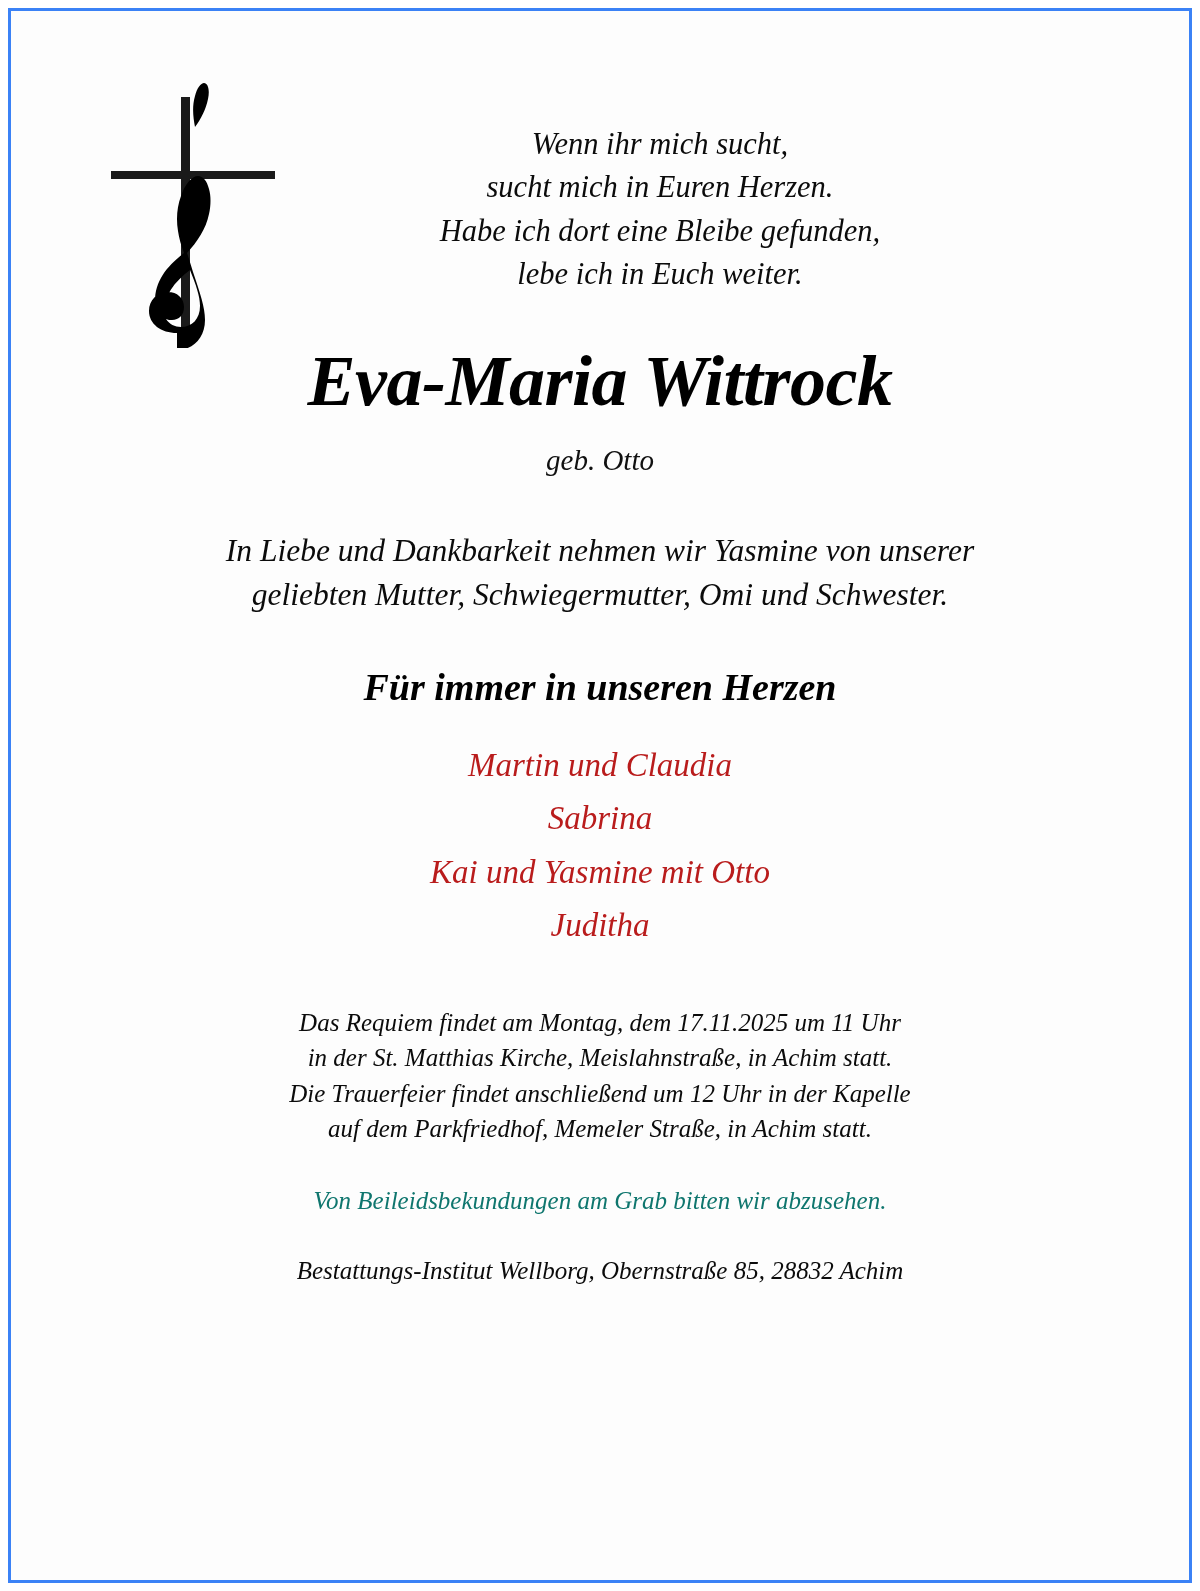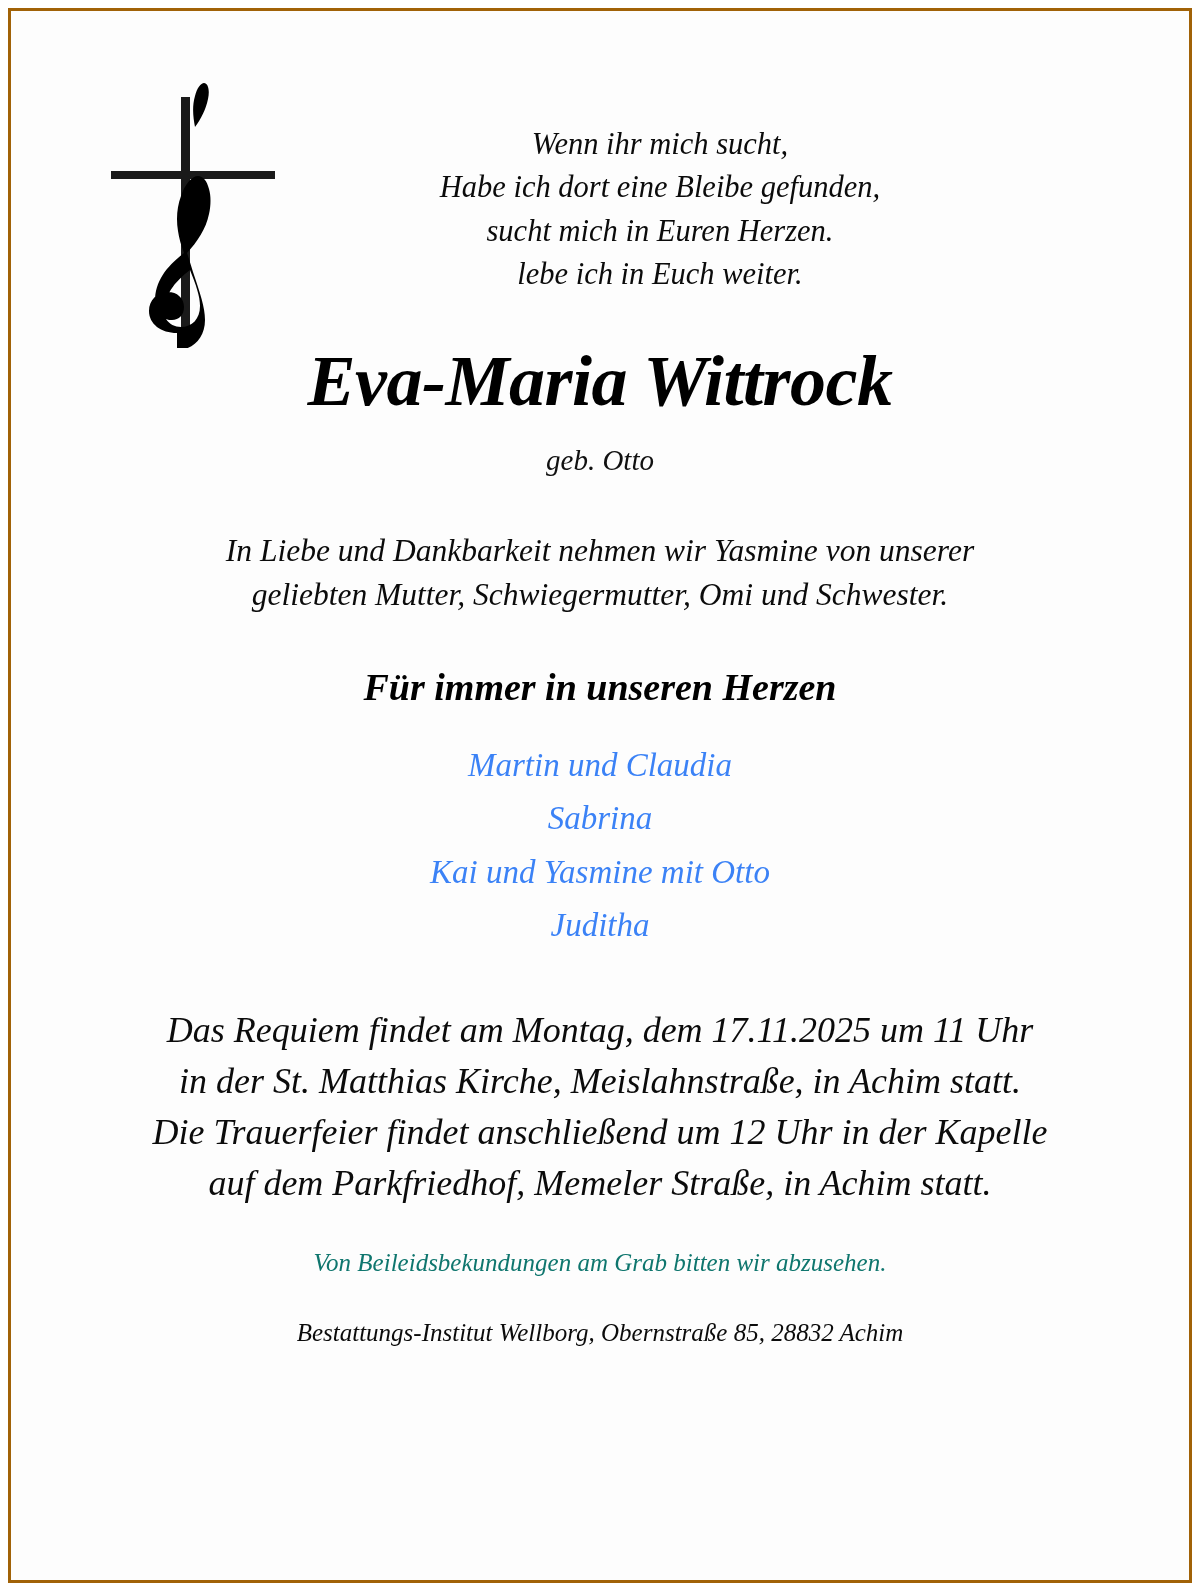--- a/index.html
+++ b/index.html
@@ -17,21 +17,21 @@
     box-sizing: border-box;
     background: #ffffff;
     padding: 8px;
     overflow: hidden;
   }
   .frame {
     position: relative;
     width: 100%;
     height: 100%;
     box-sizing: border-box;
-    border: 3px solid #a16207;
+    border: 3px solid #3b82f6;
     background: #fdfdfd;
     display: flex;
     flex-direction: column;
     align-items: center;
     padding: 0 46px;
   }
   .emblem {
     position: absolute;
     left: 92px;
     top: 72px;
@@ -96,26 +96,26 @@
     font-size: 38px;
     text-align: center;
     color: #000000;
   }
   .family {
     margin-top: 30px;
     font-style: italic;
     font-size: 33px;
     line-height: 1.62;
     text-align: center;
-    color: #3b82f6;
+    color: #b91c1c;
   }
   .service {
     margin-top: 52px;
     font-style: italic;
-    font-size: 36px;
+    font-size: 25px;
     line-height: 1.42;
     text-align: center;
     color: #0b0b0b;
   }
   .service div { white-space: nowrap; }
   .note {
     margin-top: 40px;
     font-style: italic;
     font-size: 25px;
     text-align: center;
@@ -143,22 +143,22 @@
         <rect x="8" y="88" width="164" height="8" fill="#1a1a1a"></rect>
 
         <g fill="#000000">
           <path d="M74 250c-16 0-28-9-28-22 0-11 8-19 19-19 9 0 16 6 16 15 0 8-5 13-12 13-2 0-4 0-6-1 3 5 9 8 15 8 11 0 19-8 19-21 0-10-4-21-10-36-16 12-26 26-26 42 0 7 2 14 6 20-9-7-15-18-15-31 0-20 12-35 29-48-3-8-5-15-6-22-2-12-1-24 3-35 4-12 11-20 17-20 5 0 9 5 11 13 2 7 2 16 0 25-3 15-12 28-22 39 2 6 4 12 6 19 7 21 12 35 12 48 0 18-12 30-28 30zM92 44c6-8 11-18 13-28 2-9 0-16-4-16-3 0-7 5-9 13-3 10-2 21 0 31z"></path>
         </g>
       </svg>
     </div>
 
     <div class="verse">
       <div>Wenn ihr mich sucht,</div>
+      <div>sucht mich in Euren Herzen.</div>
       <div>Habe ich dort eine Bleibe gefunden,</div>
-      <div>sucht mich in Euren Herzen.</div>
       <div>lebe ich in Euch weiter.</div>
     </div>
 
     <div class="name">Eva-Maria Wittrock</div>
     <div class="maiden">geb. Otto</div>
 
 
     <div class="intro">
       <div>In Liebe und Dankbarkeit nehmen wir Yasmine von unserer</div>
       <div>geliebten Mutter, Schwiegermutter, Omi und Schwester.</div>

